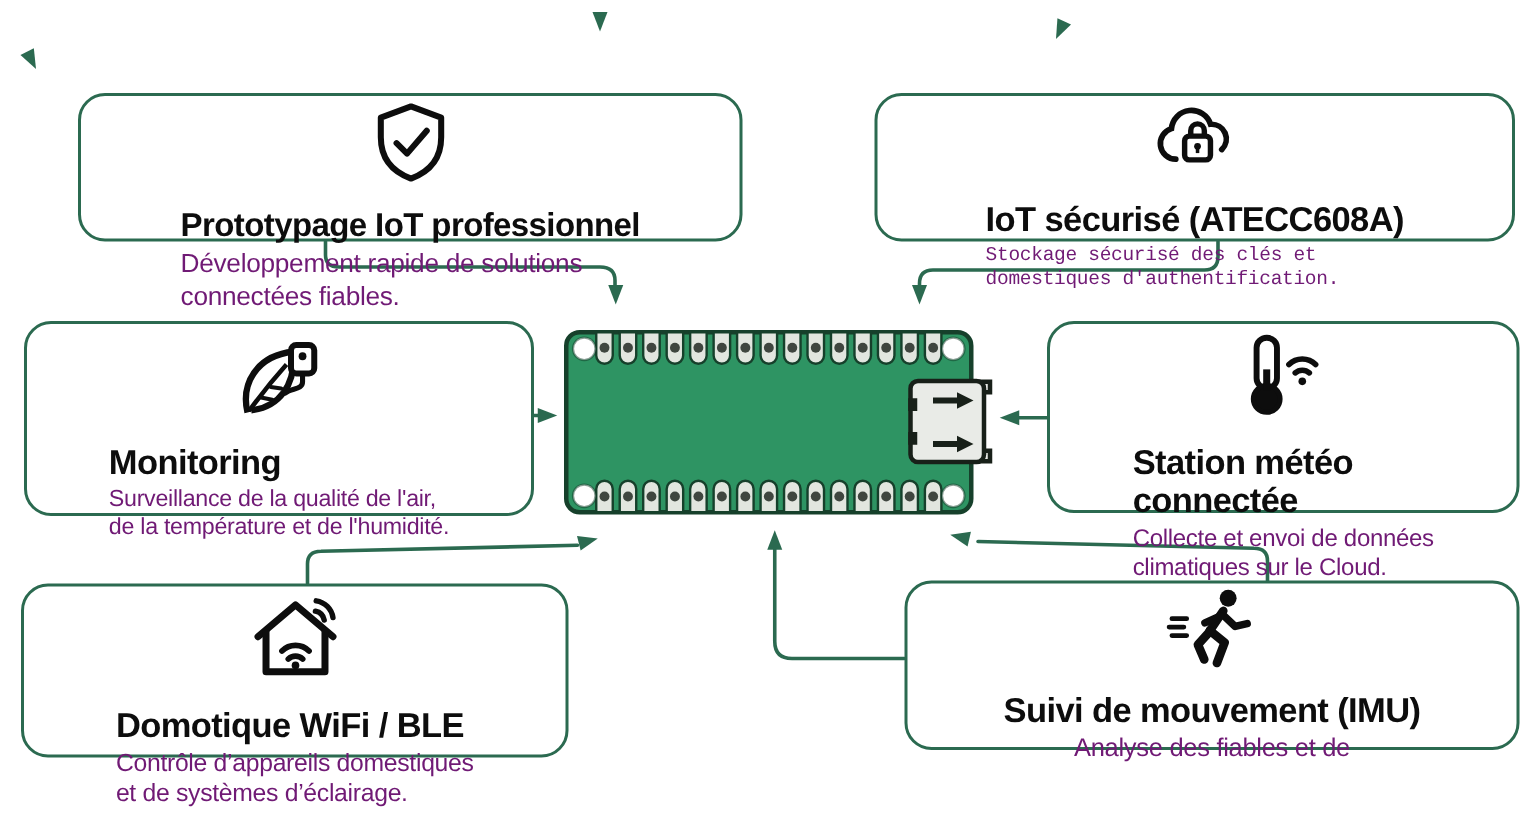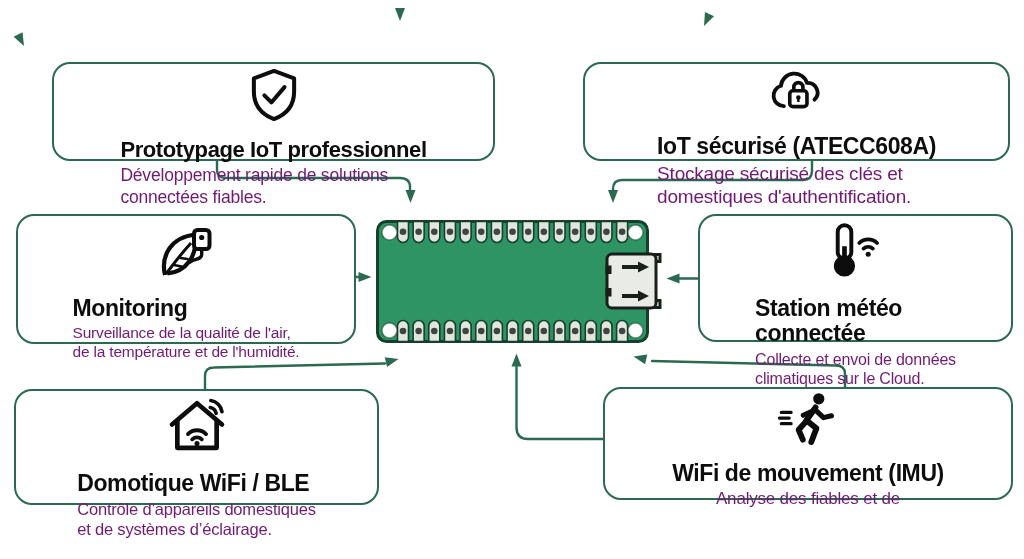--- a/index.html
+++ b/index.html
@@ -26,21 +26,21 @@
   .icon{flex:0 0 auto;display:flex;align-items:center;justify-content:center;}
   .txt{min-width:0;}
   .title{
     font-weight:bold;color:var(--text-black);line-height:1.1;
     letter-spacing:-0.4px;white-space:nowrap;
   }
   .sub{color:#701a75;line-height:1.22;letter-spacing:-0.2px;white-space:nowrap;margin-top:3px;}
   #box-prototyping .title{font-size:22px;}
   #box-prototyping .sub{font-size:17.5px;}
   #box-secure .title{font-size:23px;}
-  #box-secure .sub{font-size:19px;}
+  #box-secure .sub{font-size:13px;font-family:Liberation Mono, monospace;}
   #box-monitoring .title{font-size:23px;}
   #box-monitoring .sub{font-size:15.5px;}
   #box-weather .title{font-size:23px;}
   #box-weather .sub{font-size:16px;}
   #box-domotics .title{font-size:23px;}
   #box-domotics .sub{font-size:16.5px;}
   #box-motion .title{font-size:23px;}
   #box-motion .sub{font-size:17px;text-align:center;}
   .ic{stroke:#0d0d0d;}
   .pcb{fill:var(--pcb-green);stroke:var(--pcb-border);stroke-width:3px;}
@@ -283,18 +283,18 @@
         <circle cx="43.5" cy="10.5" r="6" fill="#0d0d0d"></circle>
         <path class="ic" d="M40 19.5 L30.5 33.5" fill="none" stroke-width="6.2" stroke-linecap="round"></path>
         <path class="ic" d="M39.5 22 L48.5 30.5 L57 28.5" fill="none" stroke-width="5.4" stroke-linecap="round" stroke-linejoin="round"></path>
         <path class="ic" d="M38 23 L27 28" fill="none" stroke-width="5.4" stroke-linecap="round"></path>
         <path class="ic" d="M30.5 33.5 L41 42 L35.5 56.5" fill="none" stroke-width="6.2" stroke-linecap="round" stroke-linejoin="round"></path>
         <path class="ic" d="M30.5 34 L22 43.5 L26.5 54" fill="none" stroke-width="6.2" stroke-linecap="round" stroke-linejoin="round"></path>
         <path class="ic" d="M3.5 25 H14 M1.5 31 H12 M3.5 37 H14" fill="none" stroke-width="3.4" stroke-linecap="round"></path>
       </svg>
     </div>
     <div class="txt">
-      <div class="title"><span>WiFi de mouvement (IMU)</span></div>
+      <div class="title"><span>Suivi de mouvement (IMU)</span></div>
       <div class="sub"><span>Analyse des fiables et de</span><br></div>
     </div>
   </div>
 
 </div>
 
 </body></html>

